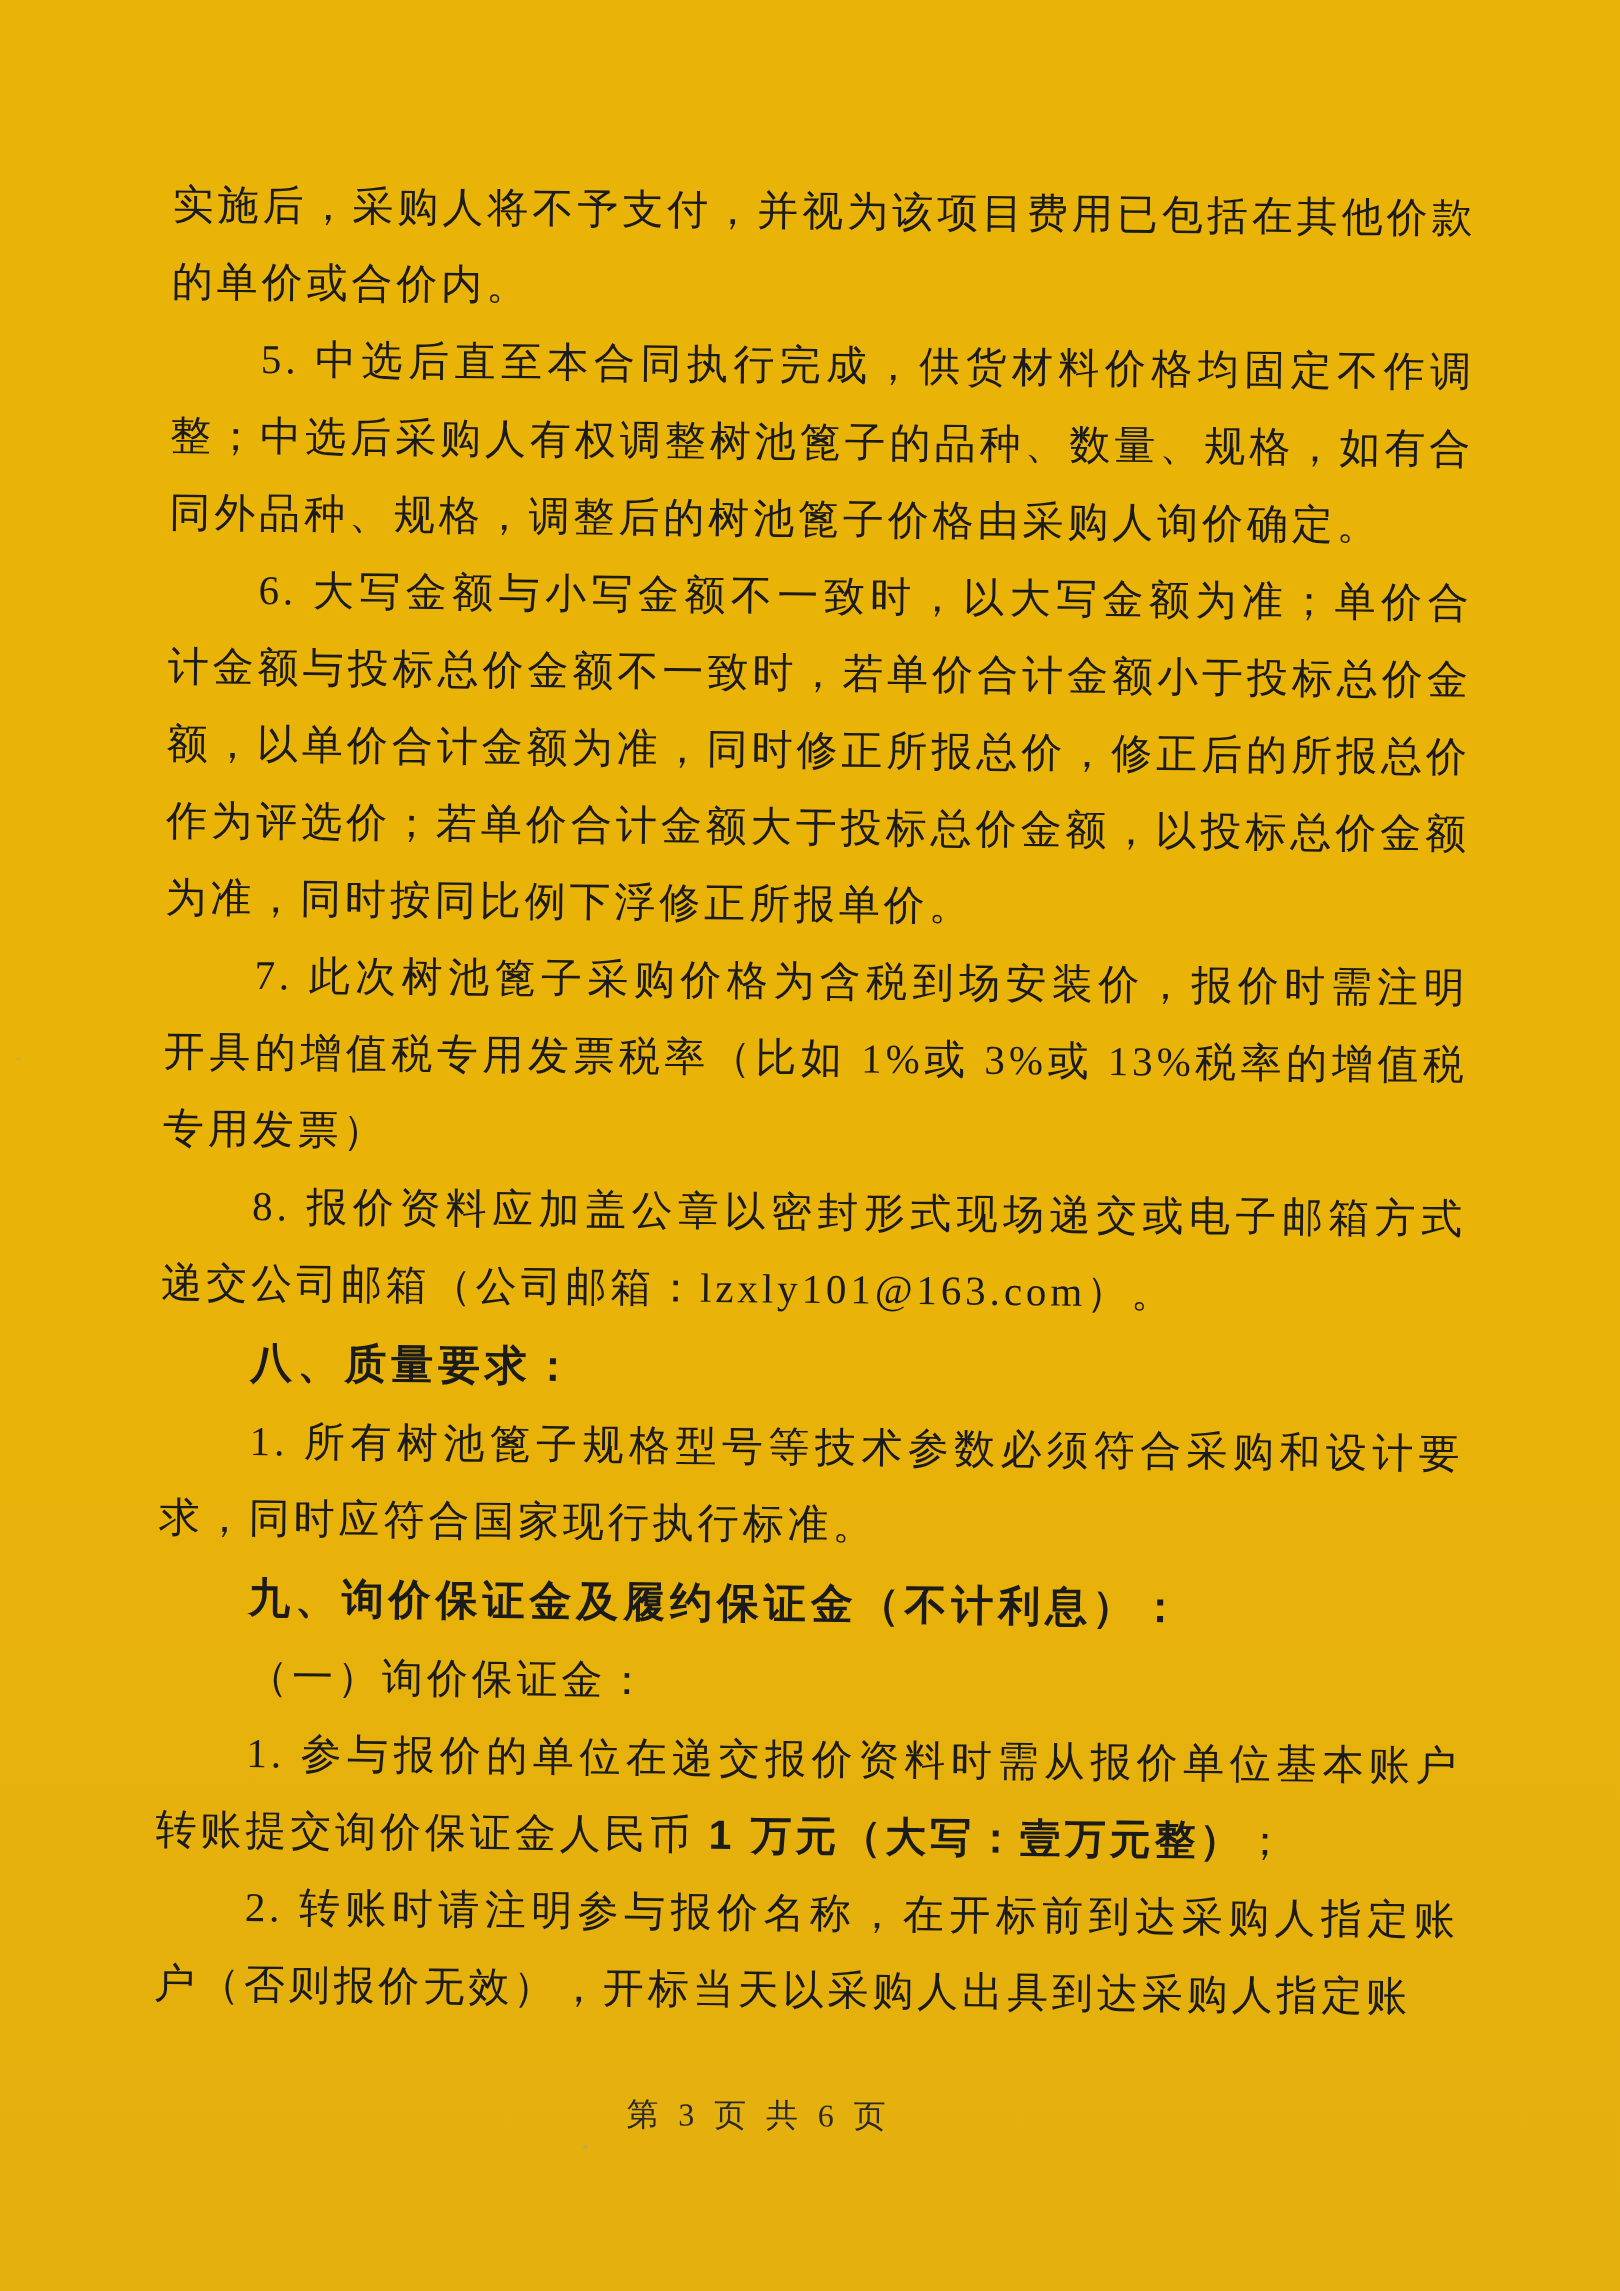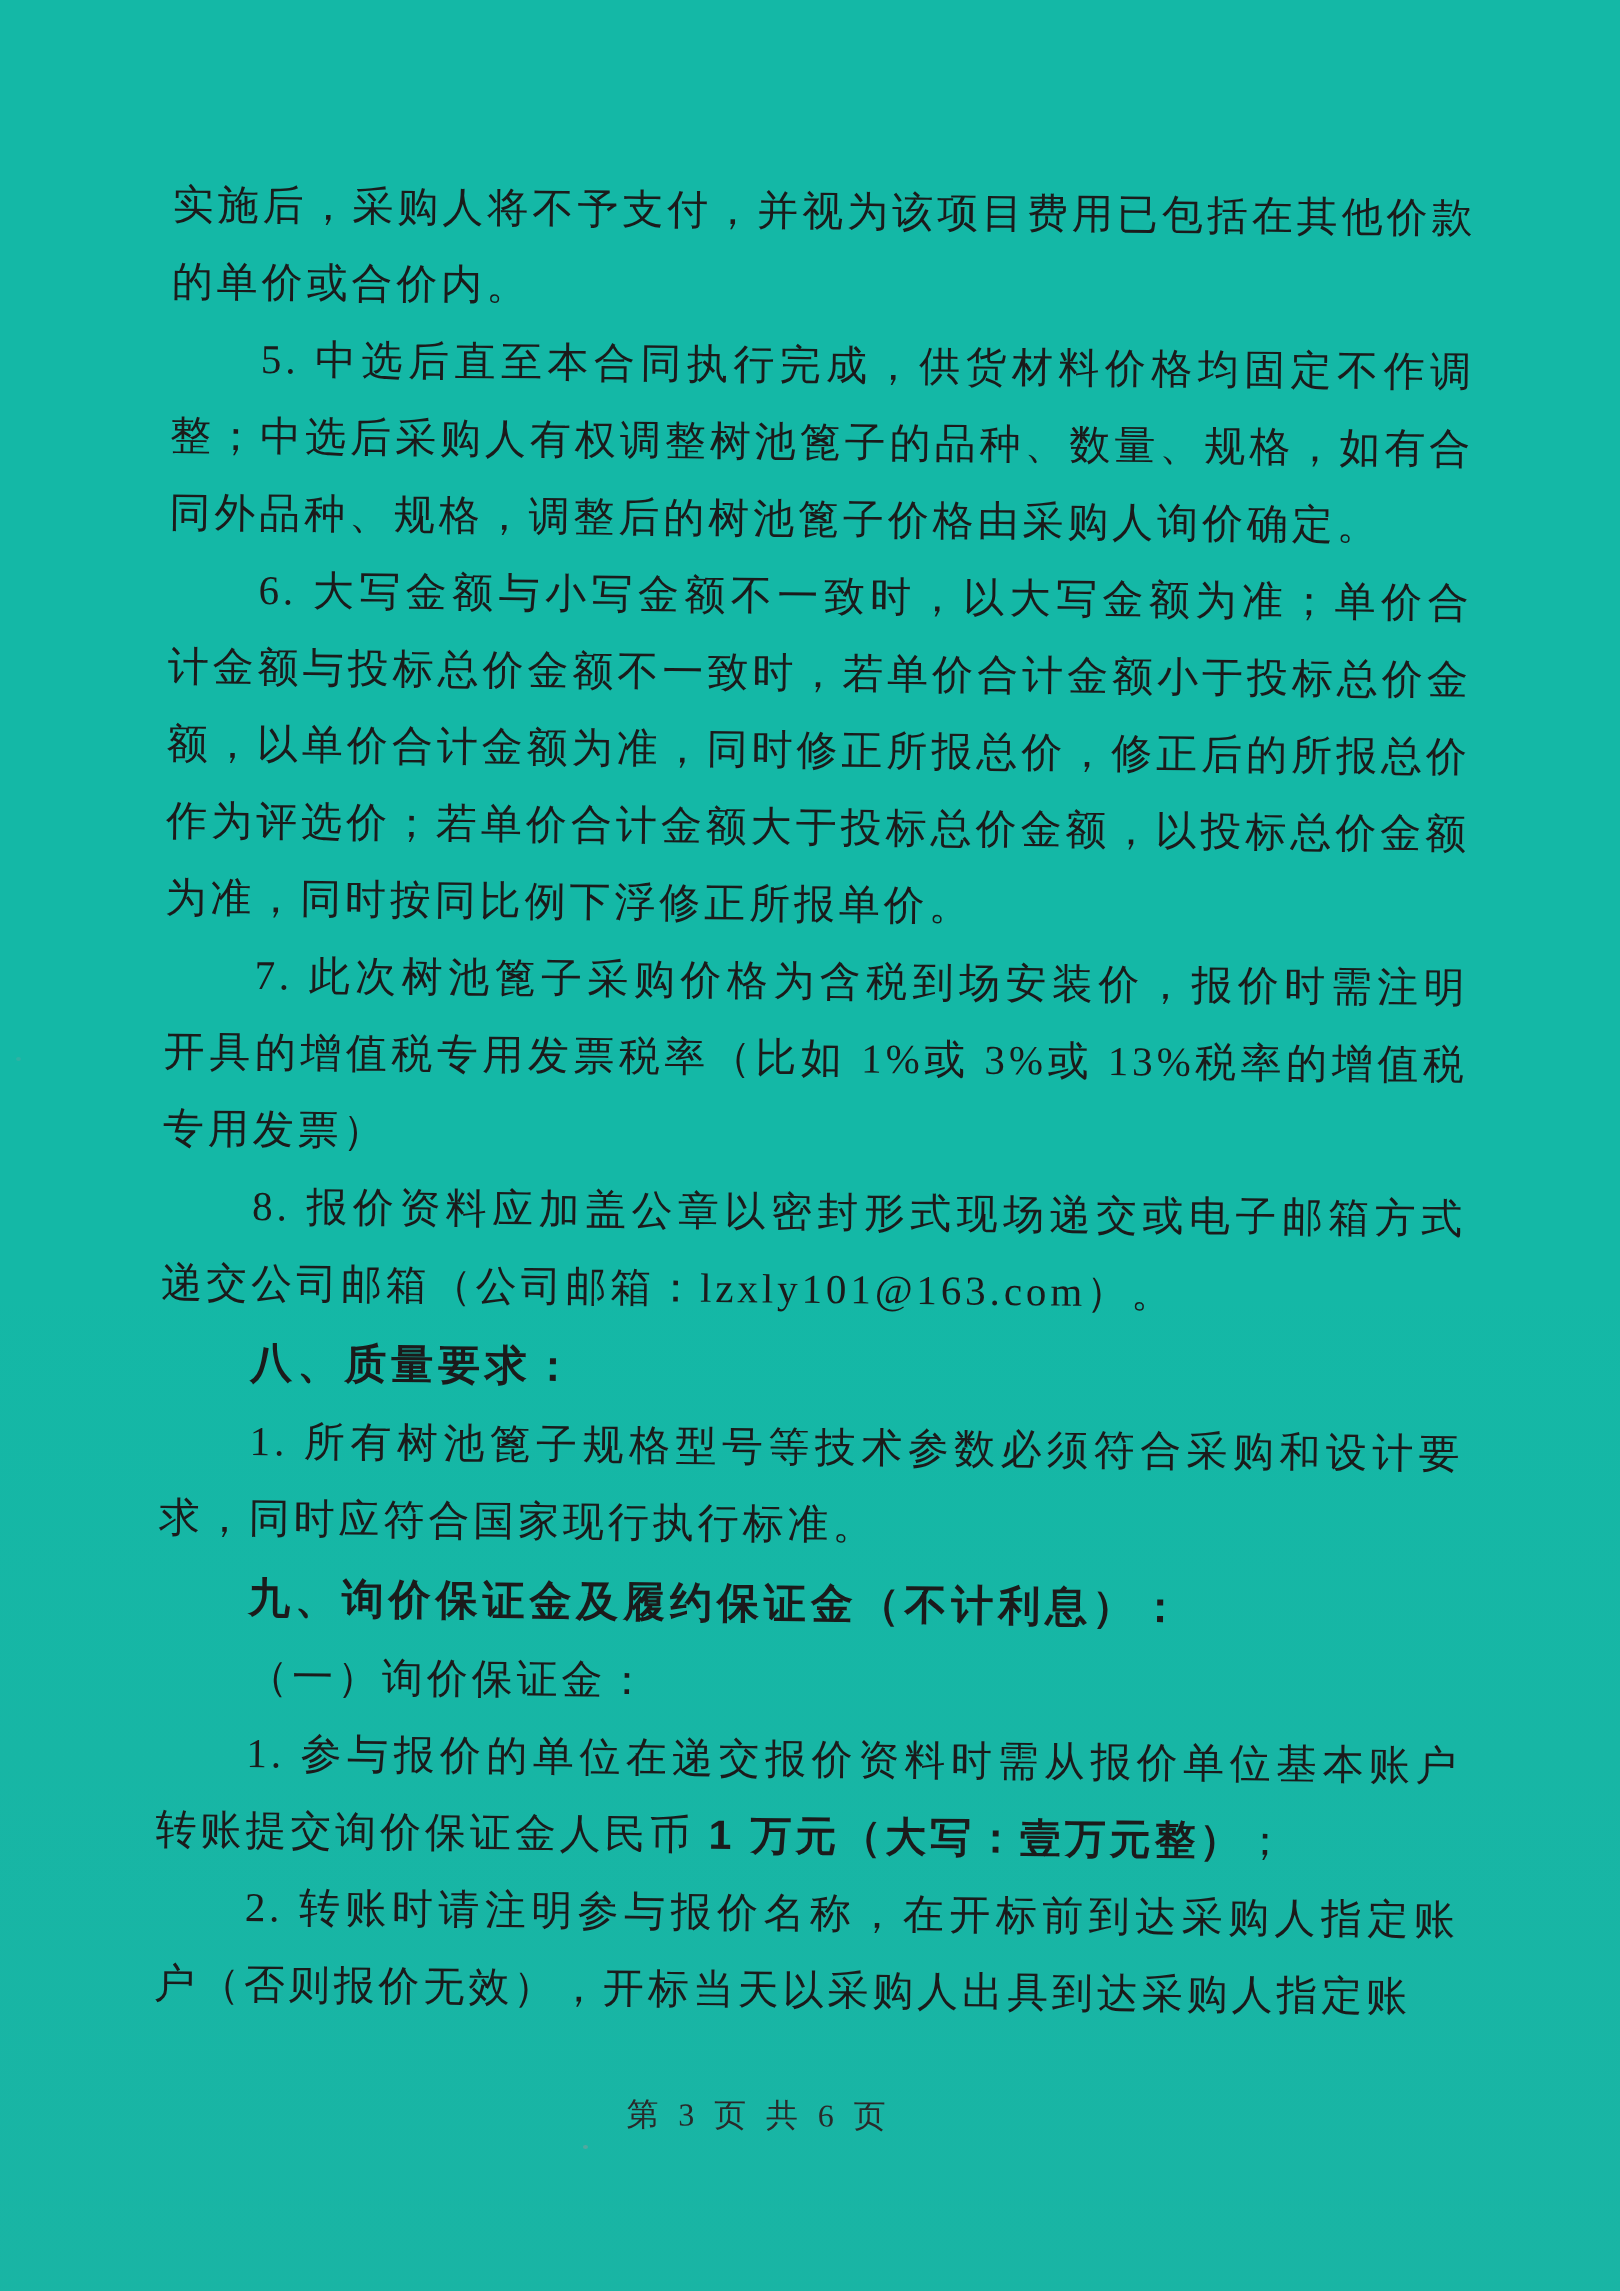--- a/index.html
+++ b/index.html
@@ -4,21 +4,21 @@
 <style>
   html, body {
     margin: 0;
     padding: 0;
     background: #ffffff;
   }
   .page {
     position: relative;
     width: 1620px;
     height: 2292px;
-    background: #14b8a6;
+    background: #eab308;
     overflow: hidden;
     font-family: "Liberation Serif", serif;
     color: #1b1b1b;
   }
   
   .scan-tint {
     position: absolute;
     left: 0; top: 0; right: 0; bottom: 0;
     background: linear-gradient(180deg, rgba(255,255,255,0) 55%, rgba(120,120,130,0.035) 80%, rgba(120,120,130,0.05) 100%);
     pointer-events: none;

